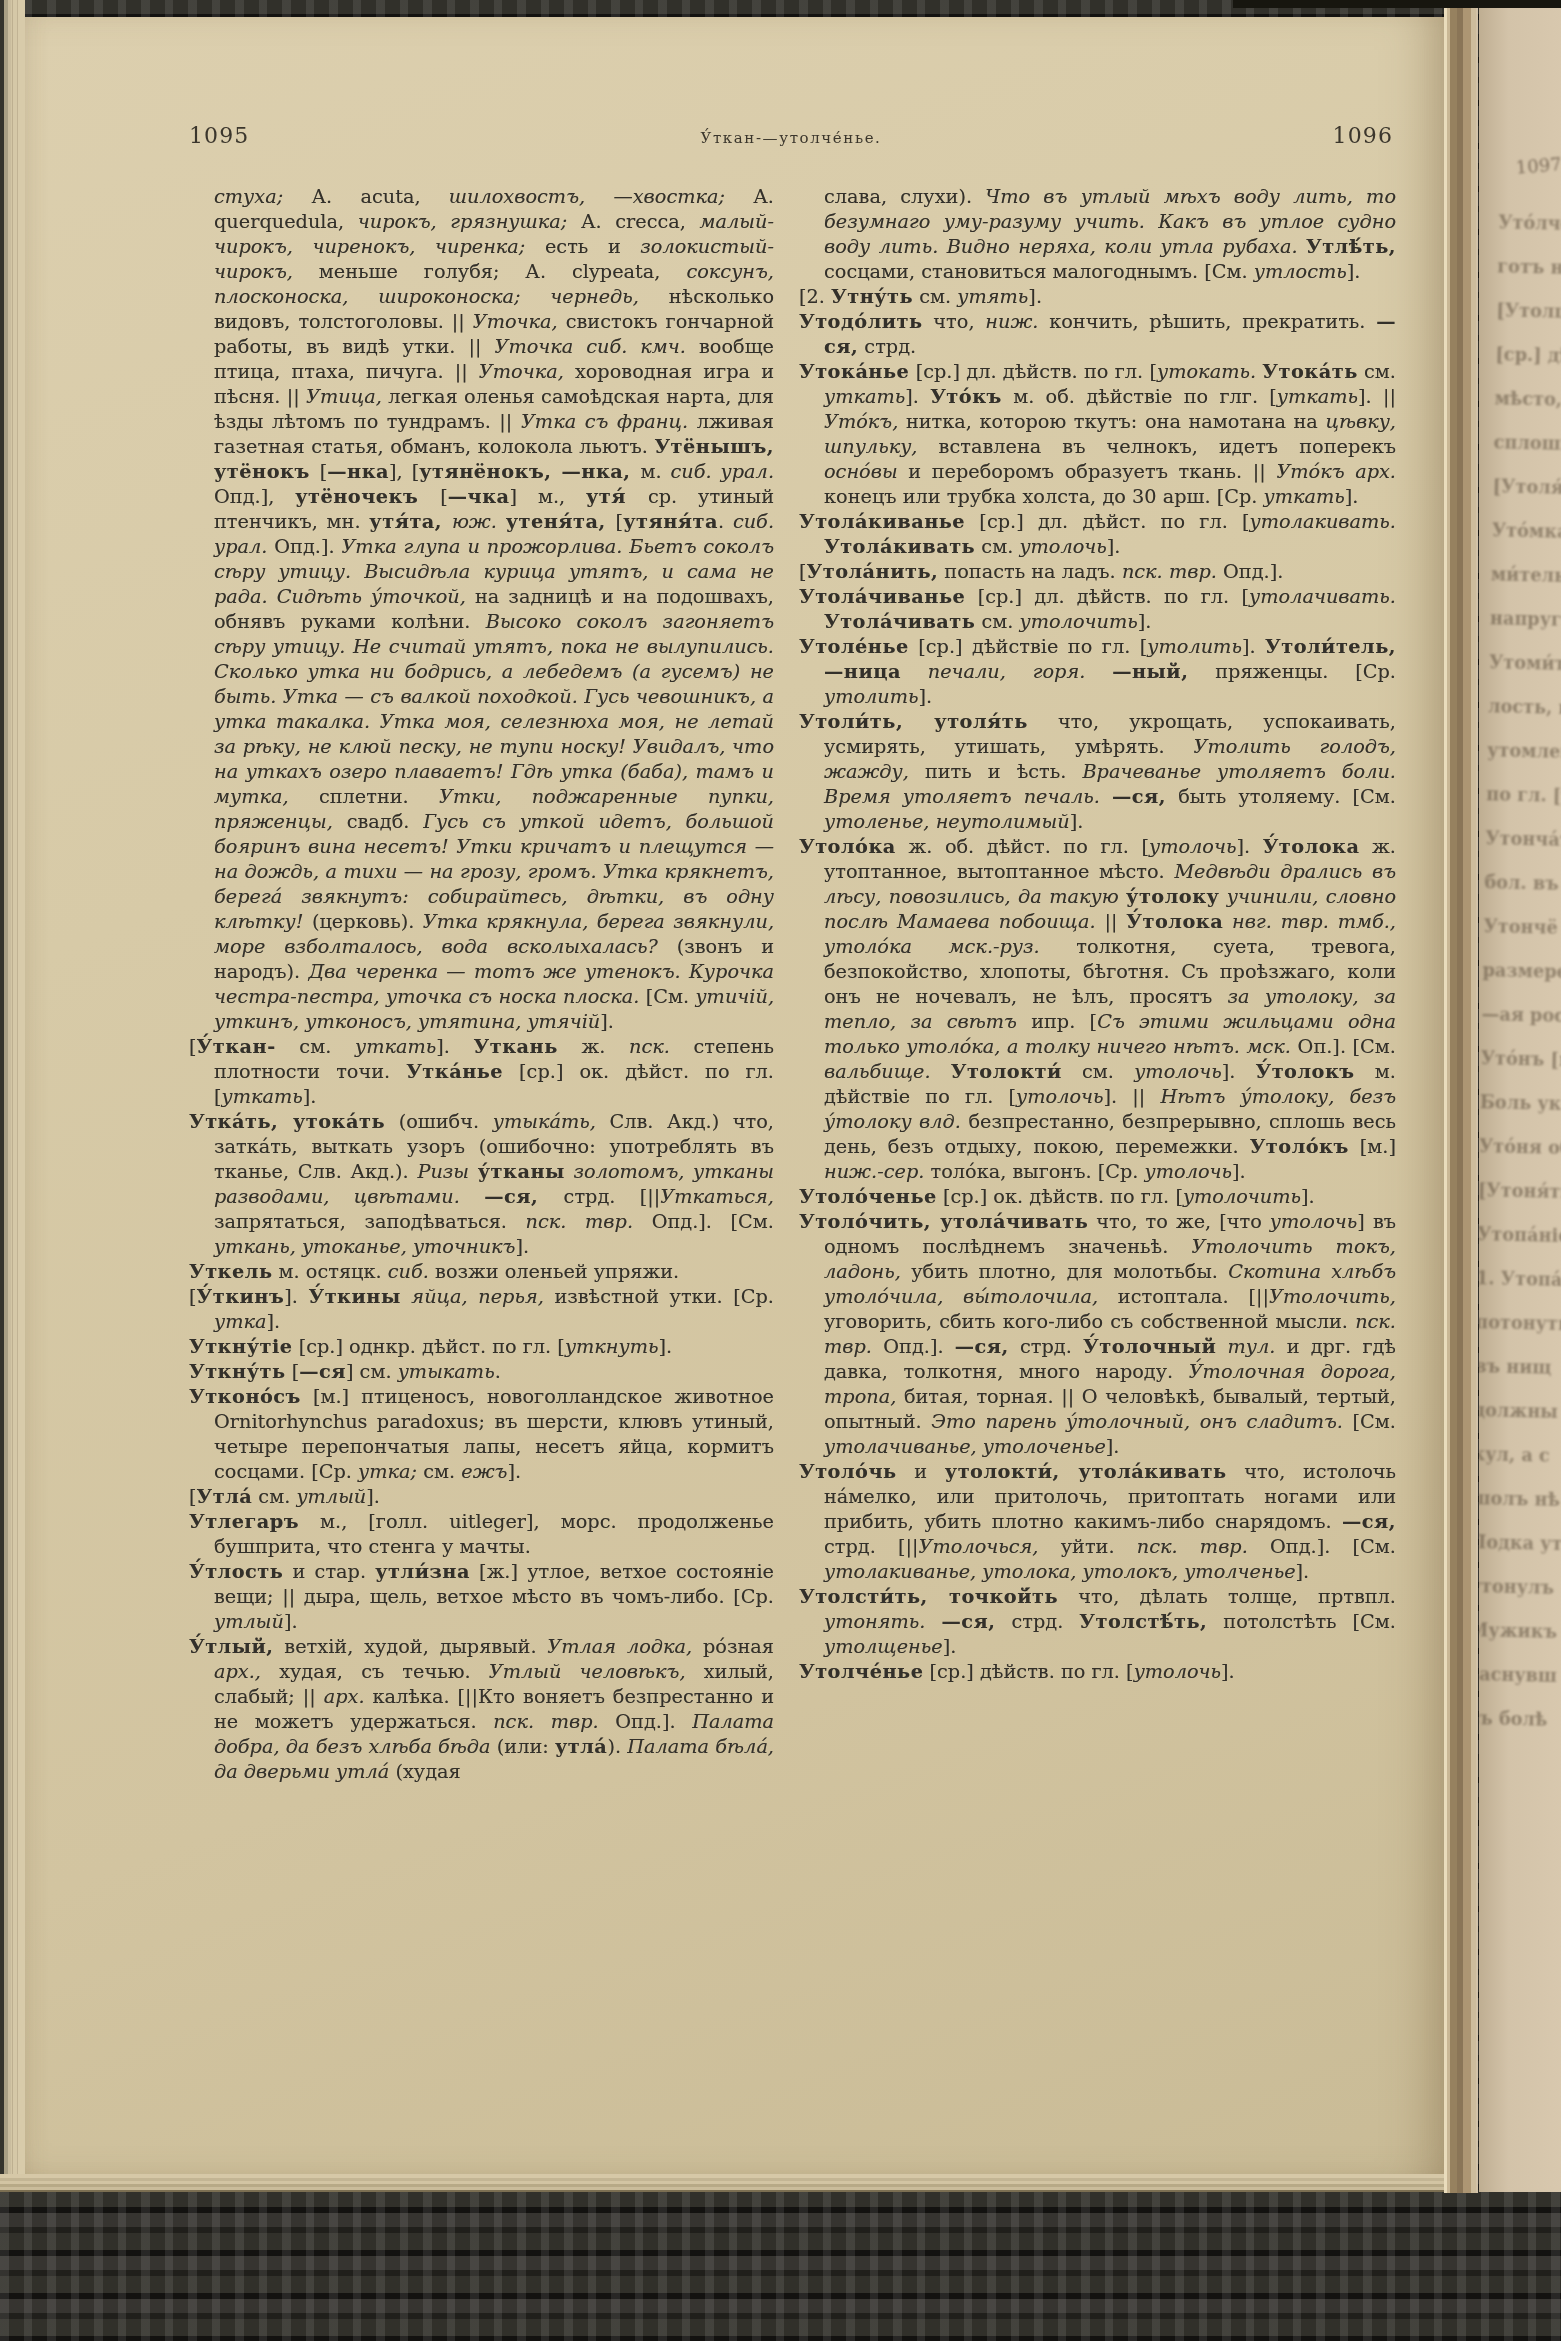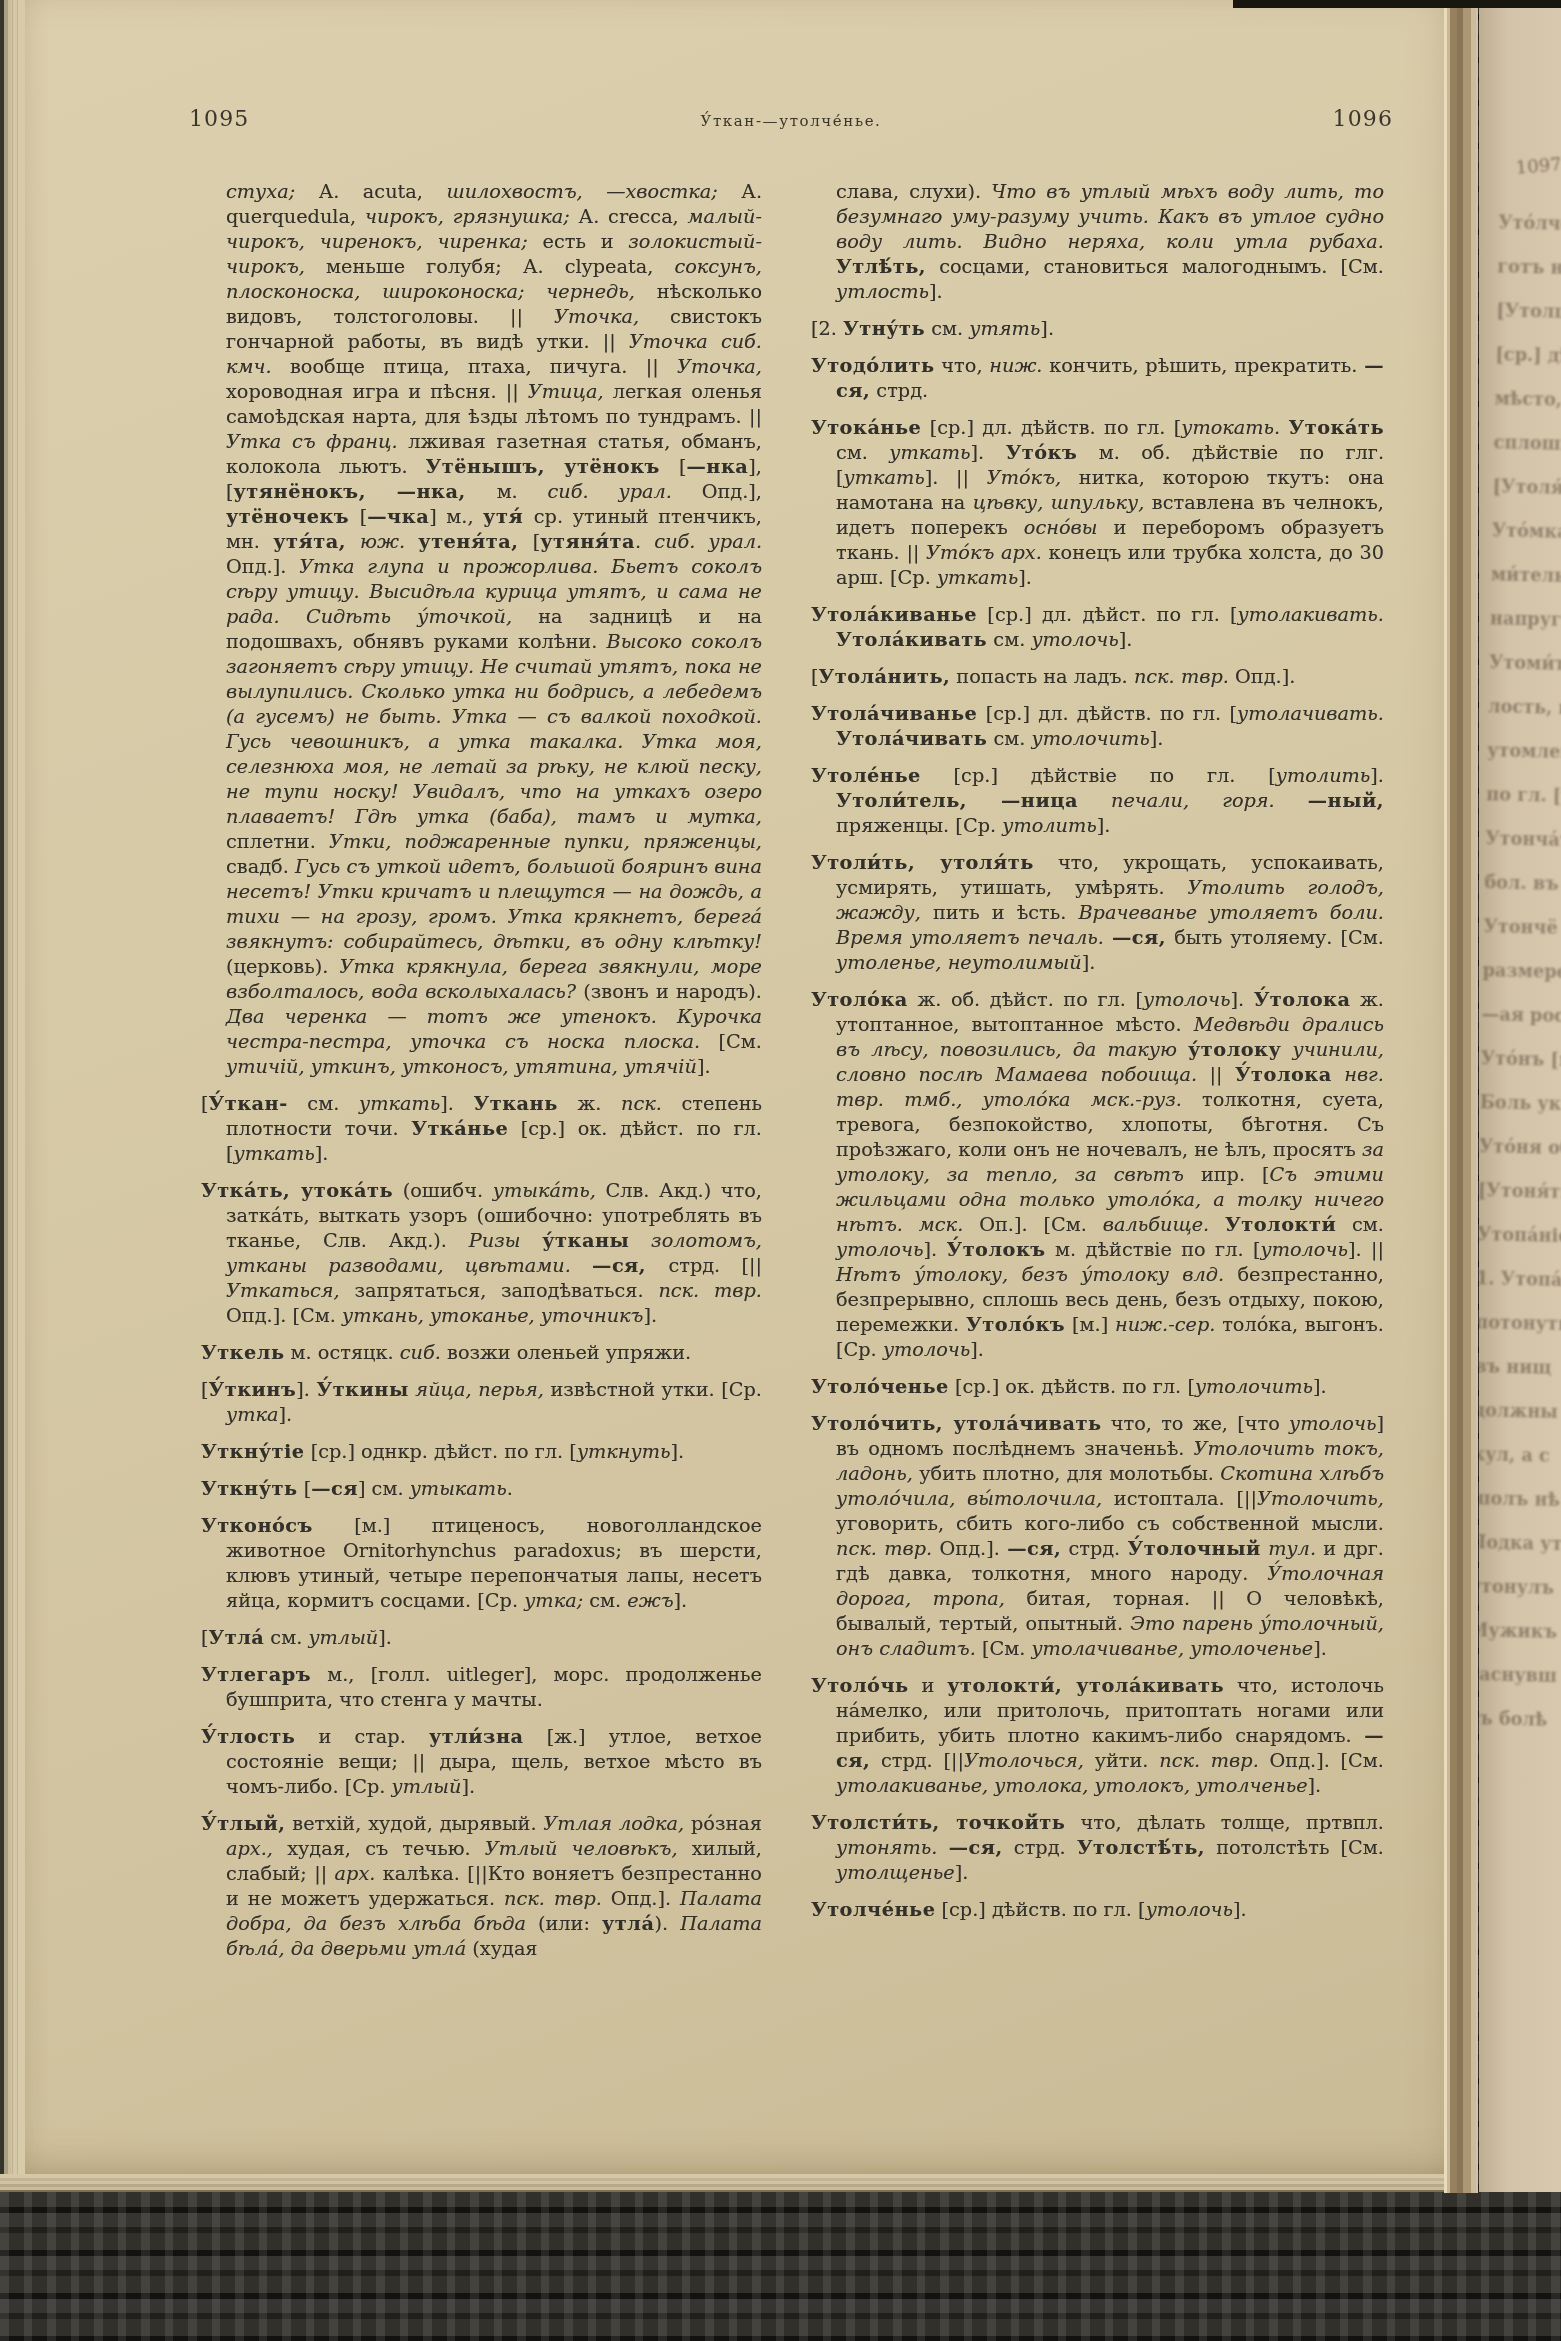--- a/index.html
+++ b/index.html
@@ -9,24 +9,23 @@
     background-image:
       repeating-linear-gradient(90deg, rgba(255,255,255,0.09) 0 8.6px, rgba(255,255,255,0) 8.6px 23.6px, rgba(255,255,255,0.09) 23.6px 32px, rgba(255,255,255,0) 32px 47px),
       repeating-linear-gradient(0deg, #131210 0 6.4px, #31302a 6.4px 22.5px, #201f1b 22.5px 29px, #363430 29px 43px);
     font-family:"DejaVu Serif","Liberation Serif",serif;
   }
   .page-edge-left{
     position:absolute;left:0;top:0;width:25px;height:2186px;
     background:linear-gradient(90deg,#34332c 0 4.3px,#a99f84 4.3px 7.5px,#cabd9e 7.5px 10.7px,#d3c6a5 10.7px 11.8px,#bdaf90 11.8px 13px,#d5c8a7 13px 16.6px,#c1b394 16.6px 17.7px,#d8cbaa 17.7px 25px);
   }
   .book-page{
-    position:absolute;left:25px;top:0;width:1420px;height:2174px;
+    position:absolute;left:25px;top:17px;width:1420px;height:2174px;
     background:linear-gradient(160deg,#dccfae 0%,#d7caa7 35%,#d2c4a0 70%,#c9bb96 100%);
     box-shadow: inset -38px 0 48px -24px rgba(115,92,58,0.38), inset 0 -24px 38px -19px rgba(115,92,58,0.28), inset 13.4px 0 32px -21.4px rgba(115,92,58,0.20);
-    padding-left: 28px;
   }
   .page-edge-bottom{
     position:absolute;left:0;top:2174px;width:1444px;height:18px;
     background:linear-gradient(0deg,#7c6f52 0 2.1px,#cabc9b 2.1px 5.4px,#b7a987 5.4px 8px,#d2c4a3 8px 11.3px,#c3b594 11.3px 14px,#d6c8a7 14px 18px);
   }
   .top-dark-strip{
     position:absolute;left:1233px;top:0;width:328px;height:8px;background:#17160f;
   }
   .gutter{
     position:absolute;left:1444px;top:0;width:34px;height:2193px;
@@ -52,21 +51,21 @@
   }
   .page-num{font-size:22px;letter-spacing:1.1px;}
   .running-title{font-size:15px;font-weight:normal;letter-spacing:1.6px;}
   .col{
     position:absolute;top:167px;overflow:hidden;
     font-size:19.3px;line-height:25px;color:#33302a;text-align:justify;
     text-shadow:0 0 0.5px rgba(51,48,42,0.35);
   }
   #col-left{left:164px;width:585px;height:1909px;}
   #col-right{left:774px;width:597px;height:1909px;}
-  .para{margin:12px;text-indent:-25px;padding-left:25px;}
+  .para{margin:0;text-indent:-25px;padding-left:25px;}
   .para.cont{text-indent:0;}
   .rn{font-style:normal;}
   .ri{font-style:italic;}
   .rb{font-weight:bold;letter-spacing:0.5px;}
 </style>
 </head>
 <body>
 
 <div class="page-edge-left"></div>
 

